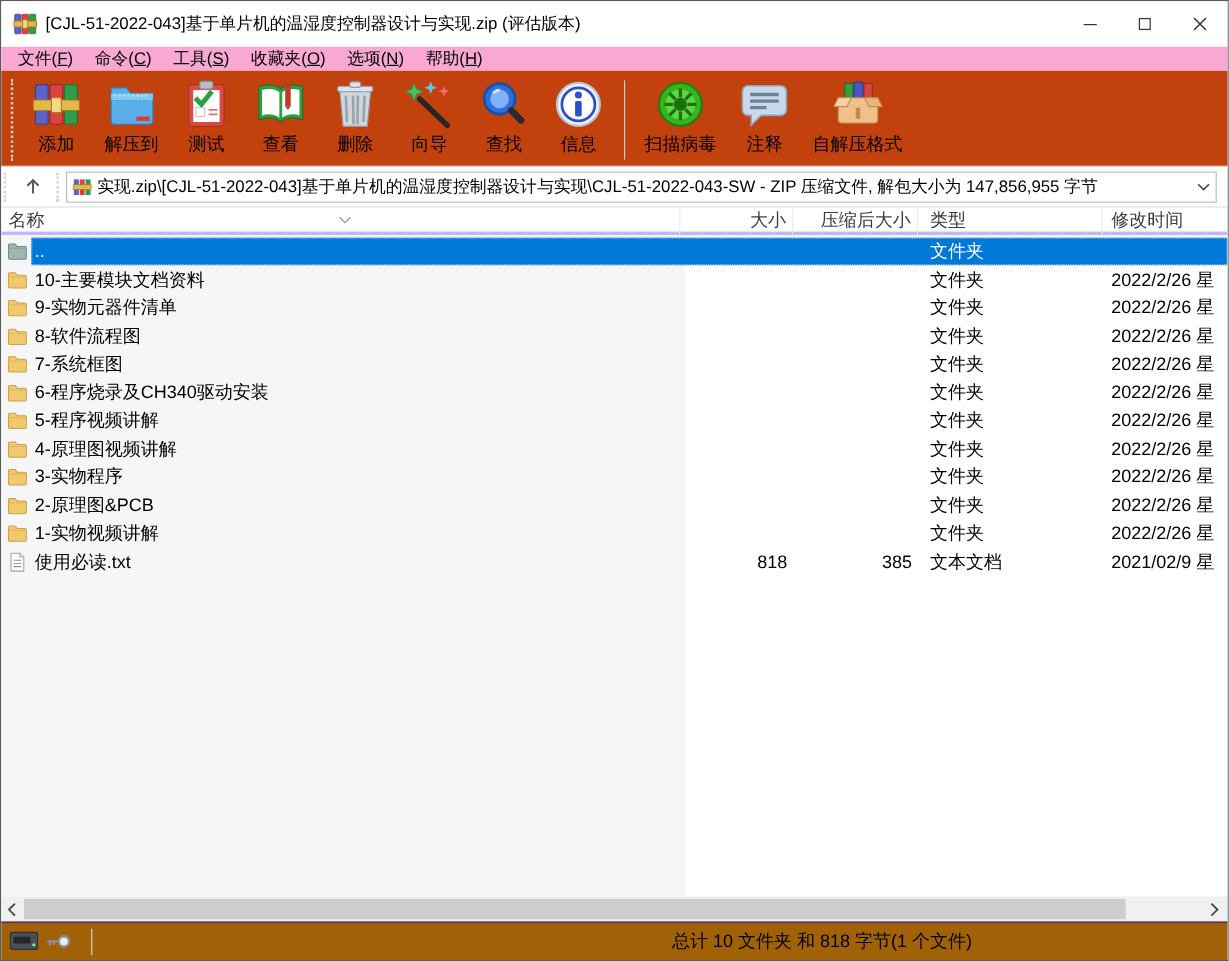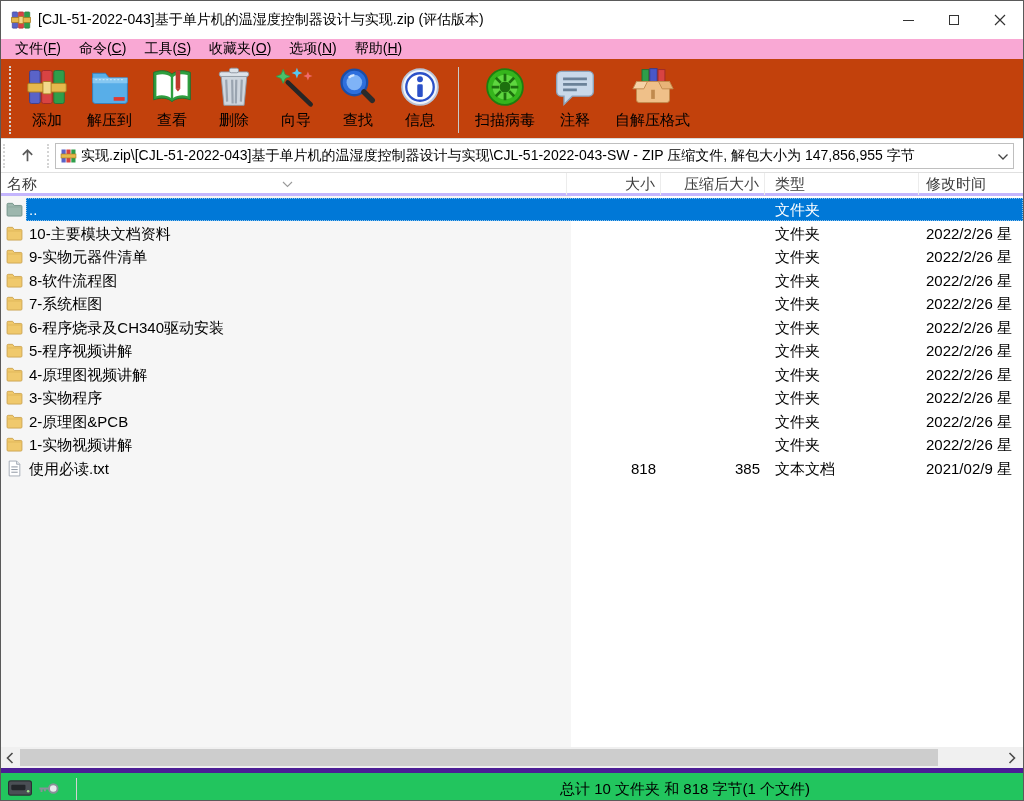--- a/index.html
+++ b/index.html
@@ -66,21 +66,21 @@
   .c-type { left:774px; width:144px; }
   .c-mod { left:925px; width:97px; overflow:hidden; }
 
   
   .hscroll { position:absolute; left:0; top:746px; width:100%; height:21px; background:#f0f0f0; }
   .hs-arrow { position:absolute; top:0; width:18px; height:21px; display:flex; align-items:center; justify-content:center; }
   .hs-left { left:0; } .hs-right { right:2px; }
   .hs-thumb { position:absolute; left:19px; top:2px; width:918px; height:17px; background:#cdcdcd; }
 
   
-  .statusbar { position:absolute; left:0; top:767px; width:100%; height:33px; background:#22c55e; border-top:5px solid #4c1d95; }
+  .statusbar { position:absolute; left:0; top:767px; width:100%; height:33px; background:#a16207; border-top:1px solid #4c1d95; }
   .sb-icons { position:absolute; left:7px; top:7px; display:flex; align-items:center; gap:6px; }
   .sb-sep { position:absolute; left:75px; top:5px; width:1px; height:22px; background:#d2d2d2; }
   .sb-totals { position:absolute; left:350px; right:4px; top:0; height:32px; line-height:32px; text-align:center; font-size:15px; color:#000; white-space:nowrap; }
 </style>
 </head>
 <body>
 
 <div class="window">
 
   <div class="titlebar">
@@ -139,20 +139,33 @@
             <path d="M5 14 h38 v6 H5 z" fill="#8ecbf2" opacity="0.85"></path>
             <path d="M8 16 h32" stroke="#bfe2f8" stroke-width="1.5" stroke-dasharray="2 2"></path>
             <rect x="28" y="35" width="12" height="4" fill="#e03a2f"></rect>
           </svg>
         </div>
         <span class="tb-label">解压到</span>
       </div>
       <div class="tb-btn">
         <div class="tb-icon">
           <svg viewBox="0 0 48 48">
+            <rect x="8" y="6" width="32" height="38" rx="3" fill="#d94b41" stroke="#a33333"></rect>
+            <rect x="12" y="11" width="24" height="29" fill="#ffffff"></rect>
+            <rect x="18" y="3" width="12" height="7" rx="2" fill="#b9bec6" stroke="#83898f"></rect>
+            <path d="M14 18 l5.5 6 9.5 -12" stroke="#2ea043" stroke-width="4.5" fill="none"></path>
+            <rect x="14.5" y="27" width="8" height="8" fill="none" stroke="#c3c3c3"></rect>
+            <path d="M26 29 h8 M26 33 h8" stroke="#cc7a73" stroke-width="1.6"></path>
+          </svg>
+        </div>
+        <span class="tb-label">测试</span>
+      </div>
+      <div class="tb-btn">
+        <div class="tb-icon">
+          <svg viewBox="0 0 48 48">
             <path d="M4 8 C12 5 20 6 24 10 C28 6 36 5 44 8 V38 C36 35 28 36 24 40 C20 36 12 35 4 38 Z" fill="#2f9e3f" stroke="#1c7030"></path>
             <path d="M7 11 C13 9 19.5 10 22.7 13 V36 C19 33 12 32 7 34 Z" fill="#ffffff"></path>
             <path d="M41 11 C35 9 28.5 10 25.3 13 V36 C29 33 36 32 41 34 Z" fill="#ffffff"></path>
             <rect x="28" y="6" width="5" height="20" fill="#c0392b"></rect>
             <path d="M28 26 l2.5 3 2.5 -3 z" fill="#c0392b"></path>
           </svg>
         </div>
         <span class="tb-label">查看</span>
       </div>
       <div class="tb-btn">

